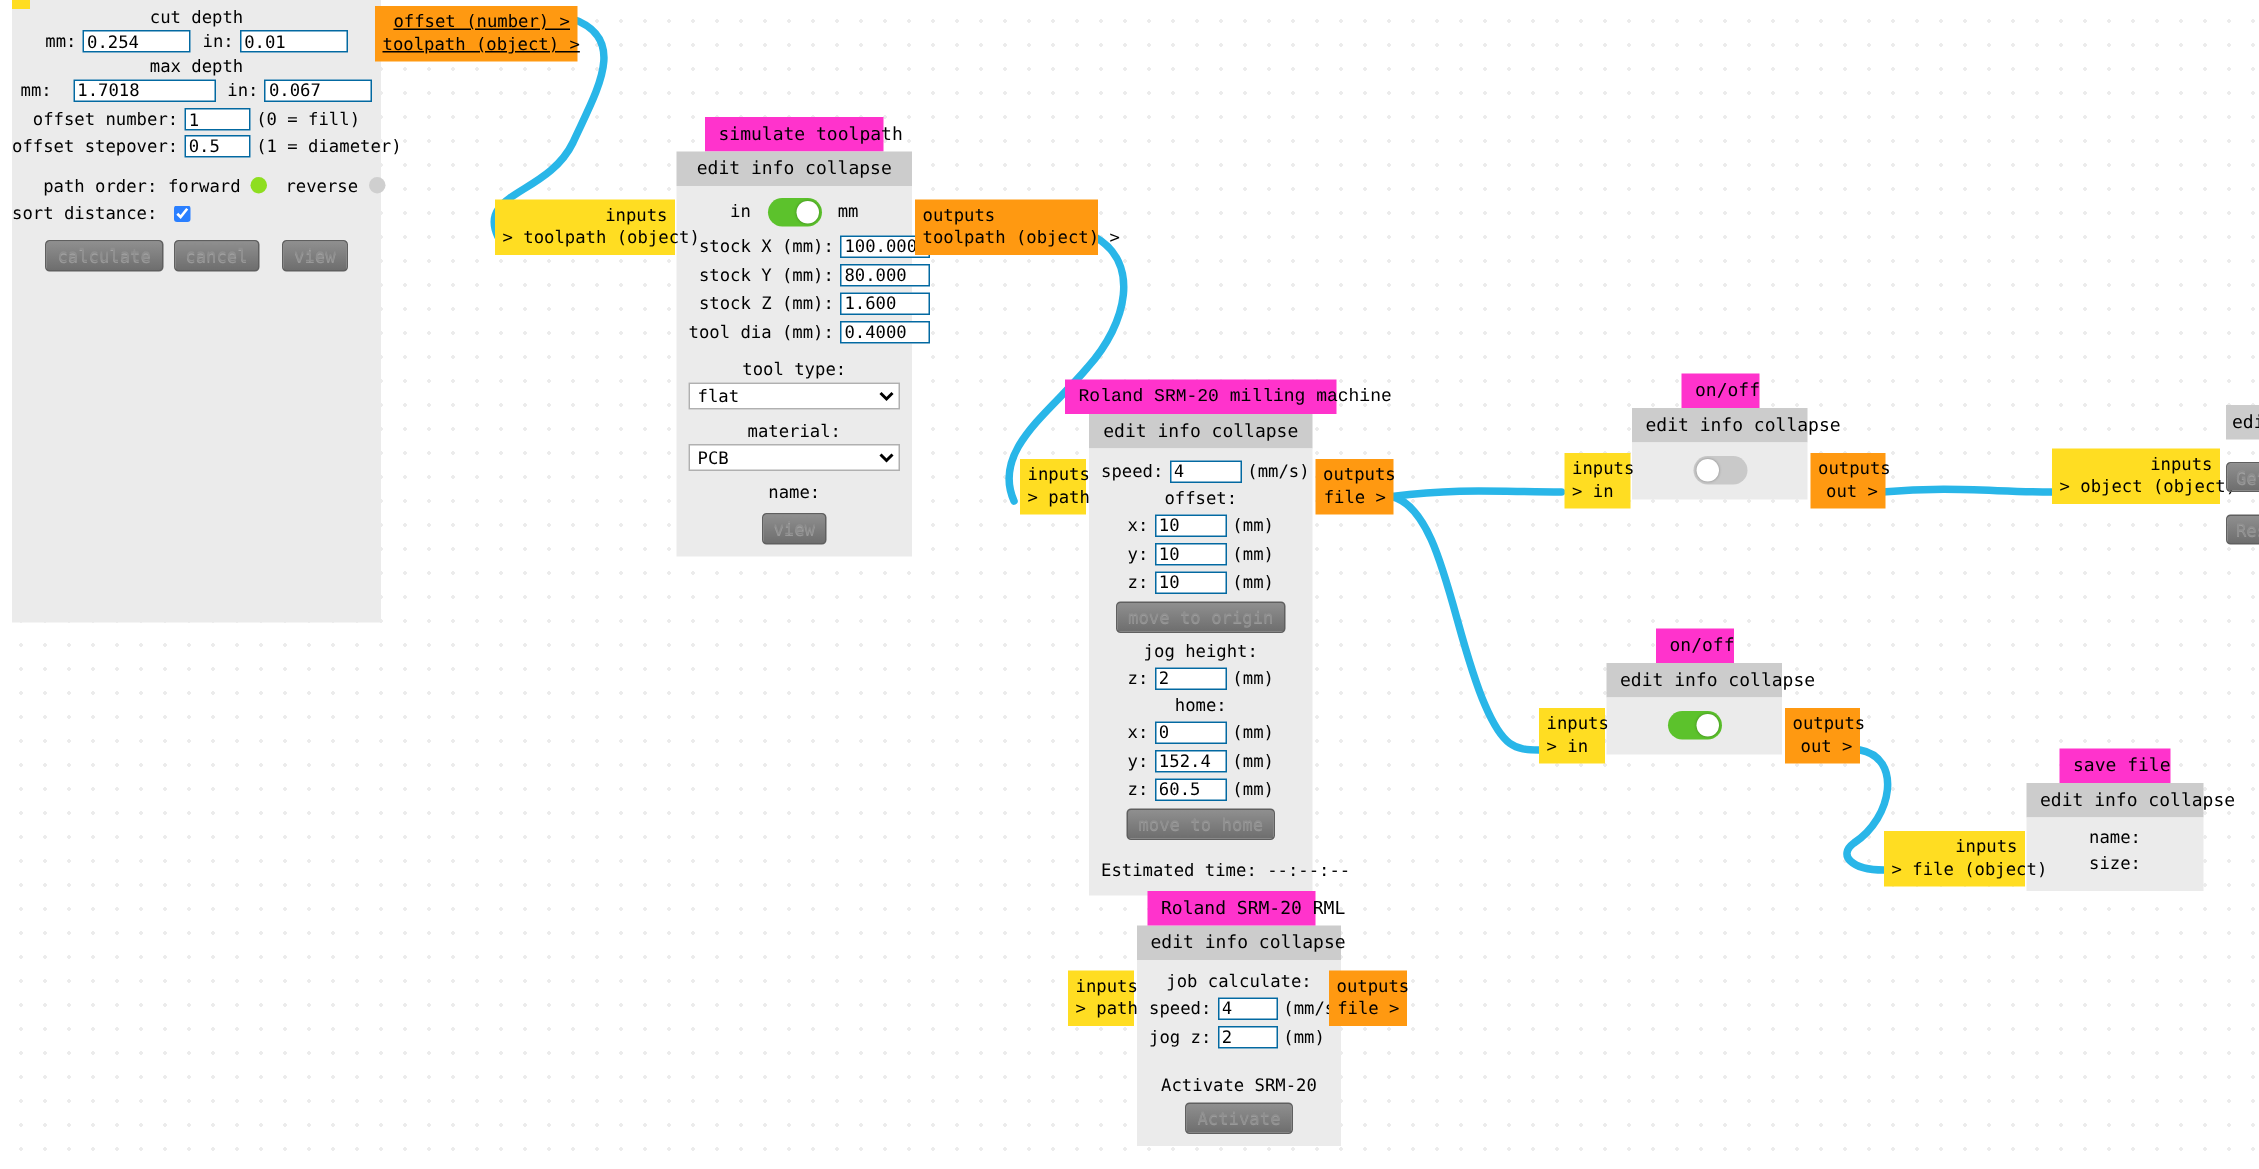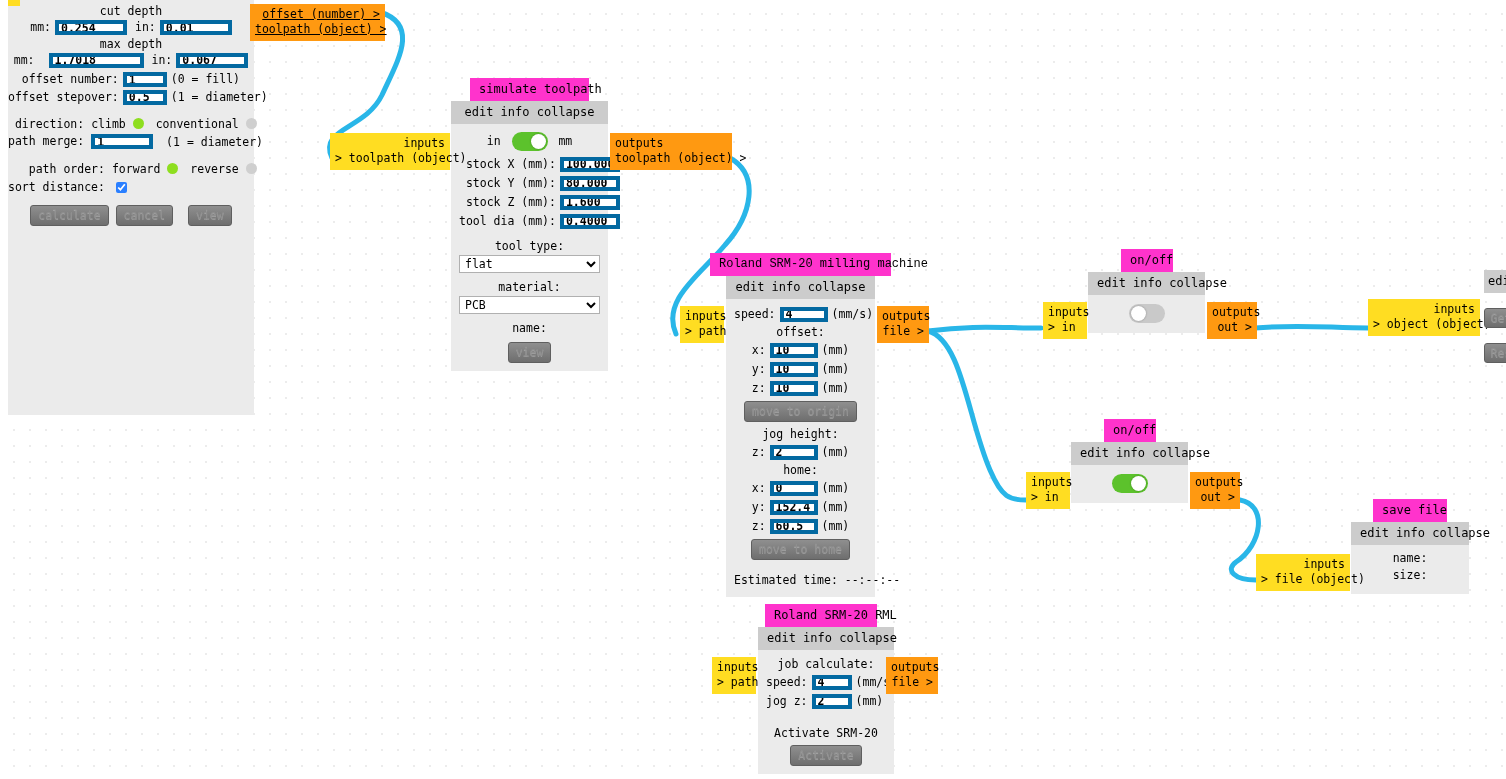--- a/index.html
+++ b/index.html
@@ -51,25 +51,24 @@
   .port.out { background:#ff9911; }
   .port .hdr { display:block; text-align:right; }
   .port.out .hdr { text-align:left; }
   .port .row { display:block; text-align:left; }
   .port.out .row { text-align:right; }
 
   
   input.f {
     font-family:"DejaVu Sans Mono","Liberation Mono",monospace;
     font-size:11.5px;
-    border:4px solid #0369a1;
+    border:1px solid #0369a1;
     background:#fff; color:#000;
     height:15px; padding:0 2px;
     outline:none;
-    font-weight:bold;
   }
   select.f {
     font-family:"DejaVu Sans Mono","Liberation Mono",monospace;
     font-size:11.5px;
     border:1px solid #b0b0b0;
     background:#fff; color:#000;
     height:18px; padding:0 1px;
     width:100%;
   }
   button.b {
@@ -171,38 +170,20 @@
       <div class="td"><input class="f" style="width: 44px;" value="1"></div>
       <div class="td l hint">(0 = fill)</div>
     </div>
     <div class="tr">
       <div class="td r">offset stepover:</div>
       <div class="td"><input class="f" style="width: 44px;" value="0.5"></div>
       <div class="td l hint">(1 = diameter)</div>
     </div>
   </div>
 
-  <div class="tbl" style="margin-top:10px">
-    <div class="tr">
-      <div class="td r">direction:</div>
-      <div class="td l" style="padding-left:3px">
-        <span>climb</span>
-        <span class="dot on"></span>
-        <span style="padding-left:5px">conventional</span>
-        <span class="dot off"></span>
-      </div>
-    </div>
-    <div class="tr">
-      <div class="td r">path merge:</div>
-      <div class="td l" style="padding-left:3px">
-        <input class="f" style="width: 62px;" value="1">
-        <span class="hint" style="padding-left:6px">(1 = diameter)</span>
-      </div>
-    </div>
-  </div>
 
   <div class="tbl" style="margin-top:10px">
     <div class="tr">
       <div class="td r">path order:</div>
       <div class="td l" style="padding-left:3px">
         <span>forward</span>
         <span class="dot on"></span>
         <span style="padding-left:5px">reverse</span>
         <span class="dot off"></span>
       </div>
@@ -423,21 +404,21 @@
   <div class="body" style="padding:5px 8px 10px 8px;">
     <div>name:</div>
     <div>size:</div>
   </div>
   <div class="port" style="left:-95px; top:55px; width:94px;">
     <span class="hdr">inputs</span>
     <span class="row">&gt; file (object)</span>
   </div>
 </div>
 
-<div class="node" style="left:758px; top:594px; width:136px;margin-top:10px;">
+<div class="node" style="left:758px; top:594px; width:136px;">
   <div class="title" style="position:relative; left:7px; width:112px;">Roland SRM-20 RML</div>
   <div class="menubar">
     <span>edit info collapse</span>
   </div>
   <div class="body">
     <div>job calculate:</div>
     <div class="tbl">
       <div class="tr">
         <div class="td r">speed:</div>
         <div class="td"><input class="f" style="width: 40px;" value="4"></div>

